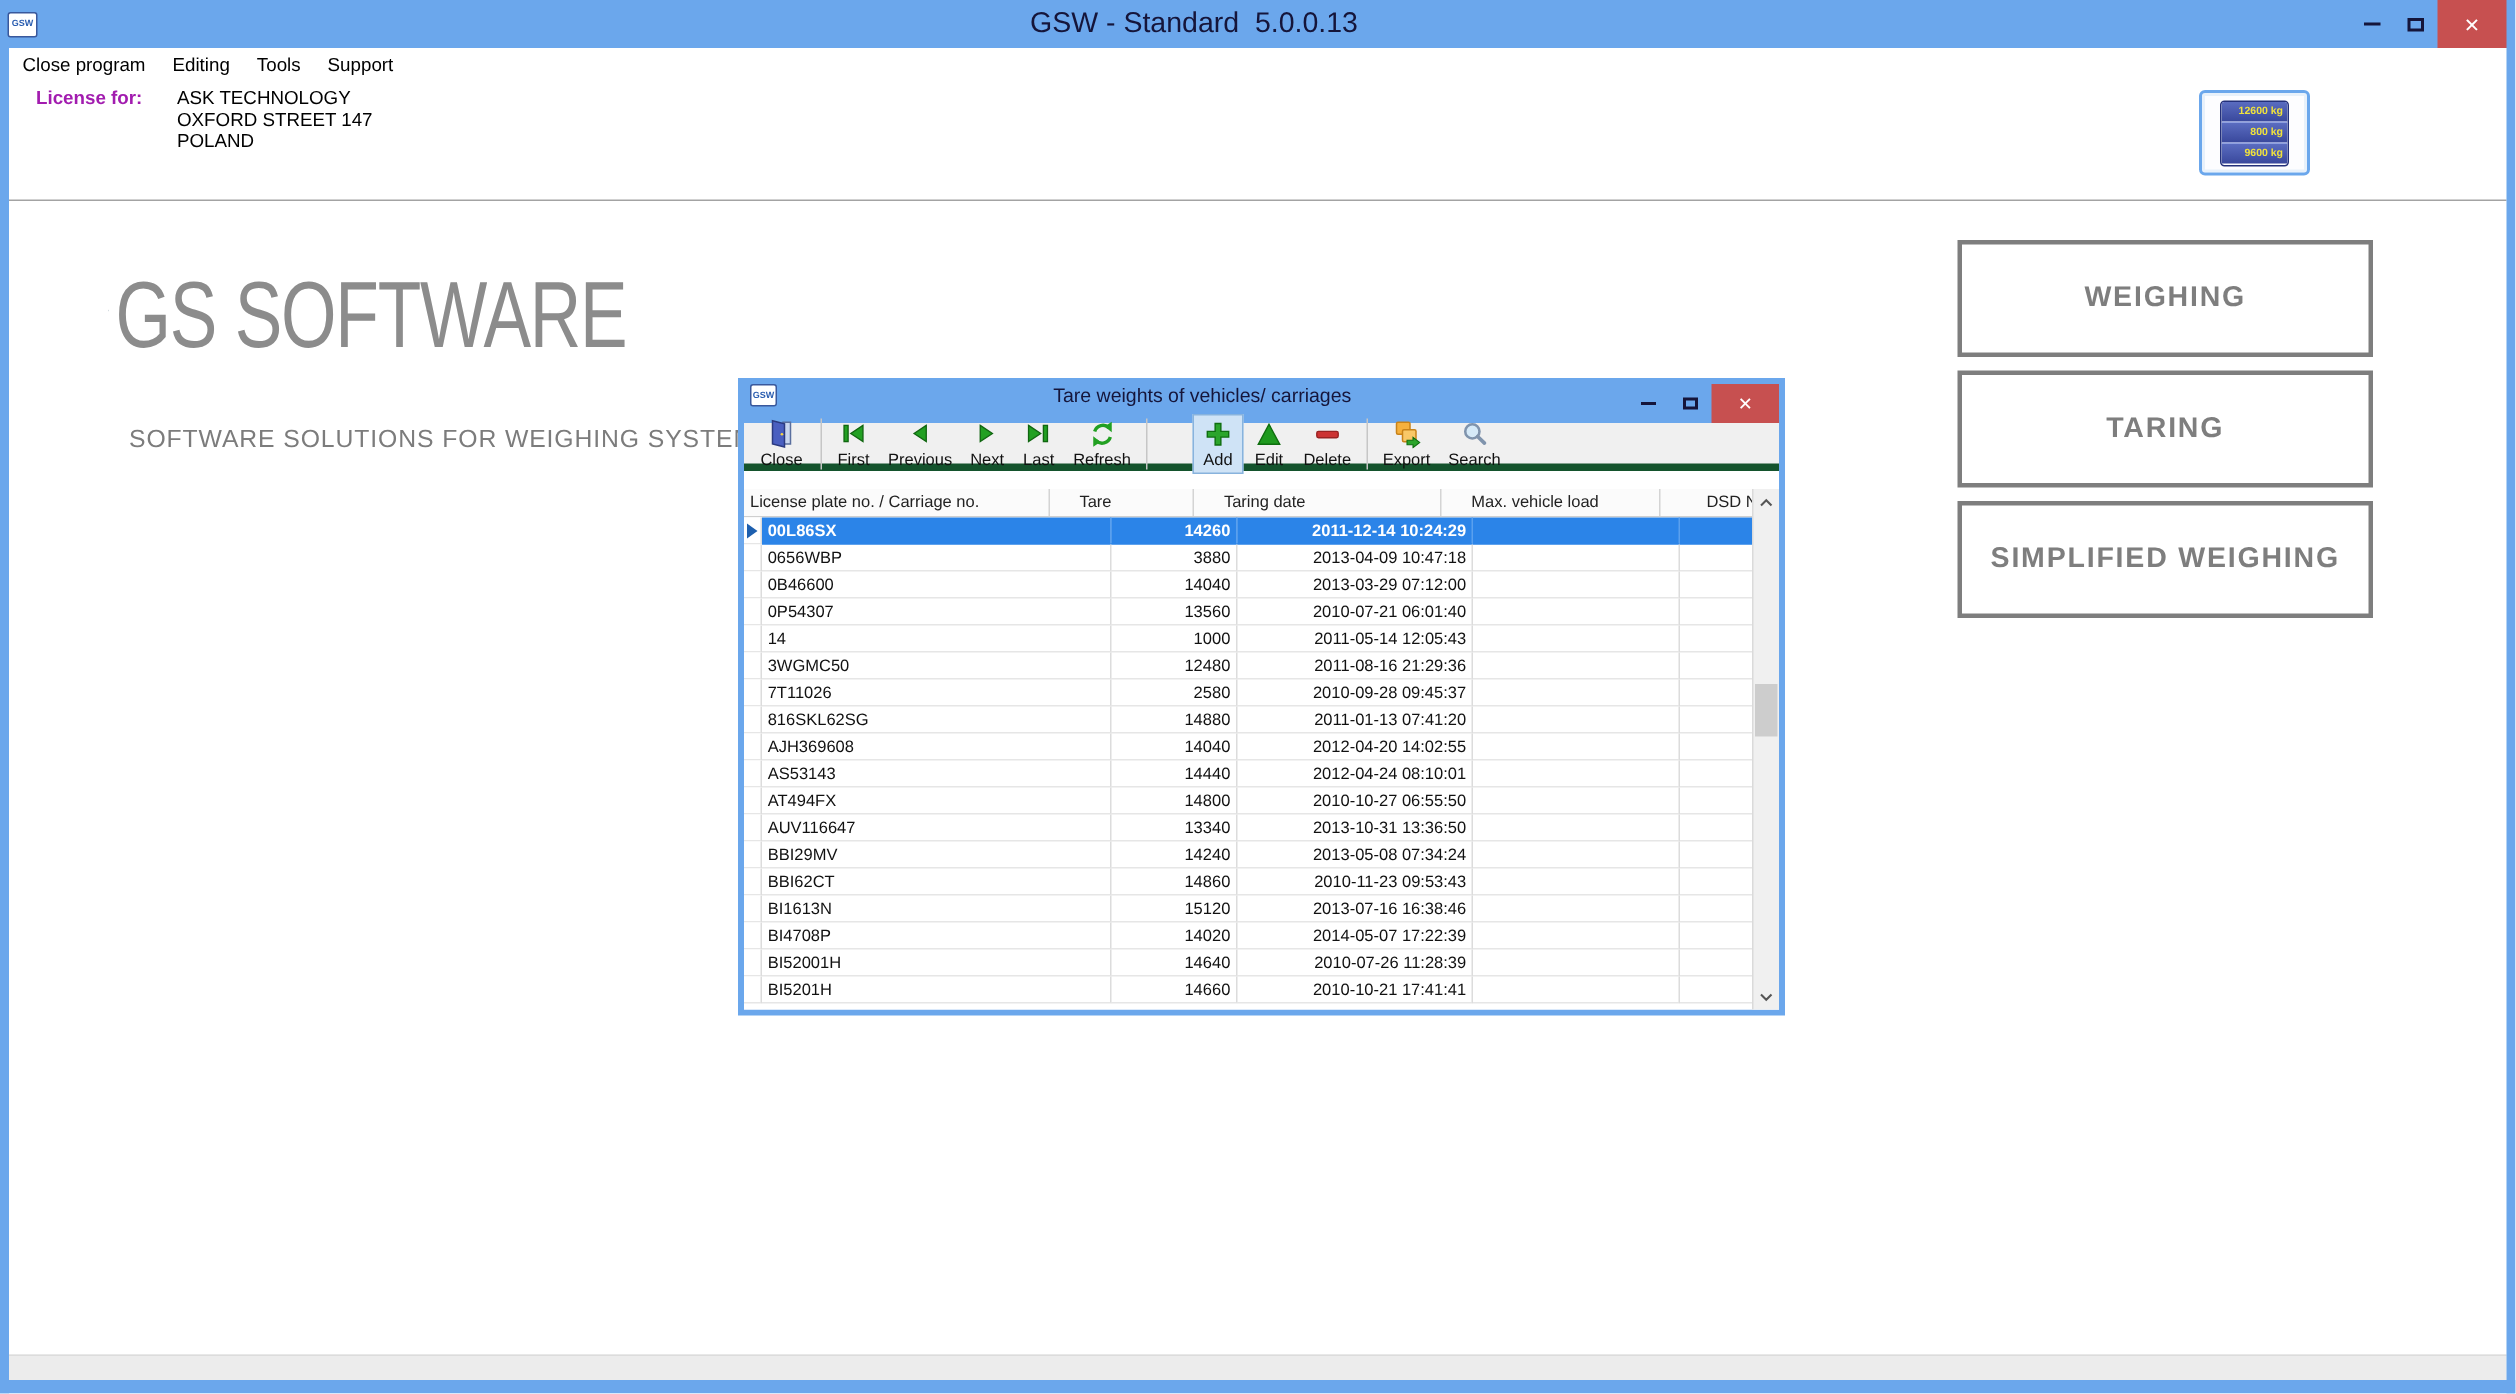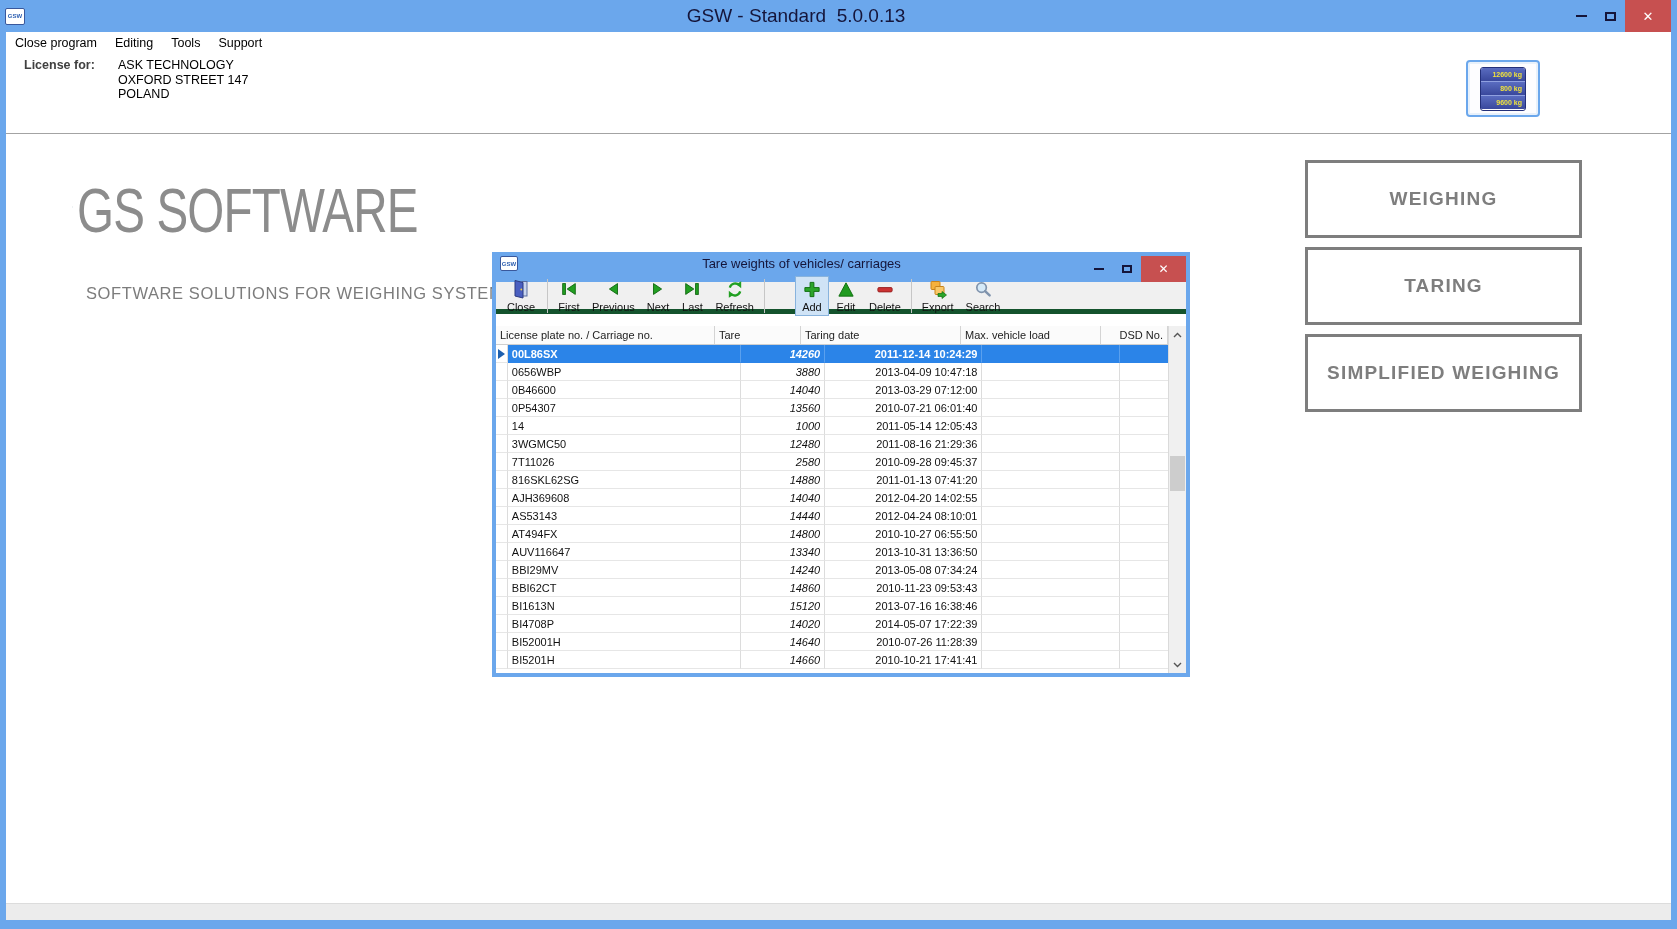--- a/index.html
+++ b/index.html
@@ -45,21 +45,21 @@
   .glyph-x { color:#fff; font-size:13px; line-height:13px; }
 
   
   .menubar {
     position:absolute; top:32px; left:6px; right:6px; height:21px;
     background:#fff; display:flex; align-items:center; font-size:12.5px; color:#000;
   }
   .menu-item { padding:2px 9px; }
 
   
-  .license-label { position:absolute; left:24px; top:58px; font-size:12.5px; font-weight:bold; color:#404040; }
+  .license-label { position:absolute; left:24px; top:58px; font-size:12.5px; font-weight:bold; color:#a21caf; }
   .license-lines { position:absolute; left:118px; top:58px; font-size:12.5px; line-height:14.5px; color:#000; }
 
   .hsep { position:absolute; top:133px; left:6px; right:6px; height:1px; background:#a3a3a3; }
 
   
   .scale-btn {
     position:absolute; left:1466px; top:60px; width:74px; height:57px;
     background:#fdfdff; border:2px solid #6ba7ec; border-radius:4px;
     box-shadow: inset 0 0 0 2px #e8f1fb;
     display:flex; align-items:center; justify-content:center; cursor:pointer;
@@ -123,34 +123,34 @@
   .tb-btn .ticon { height:21px; display:flex; align-items:center; margin-bottom:1px; }
   .tb-btn .tlabel { line-height:13px; white-space:nowrap; }
   .tb-btn.active { background:#cfe3f6; border-color:#88b3dd;margin-left:26px; }
   .tb-close { min-width:44px; }
   .tb-sep { width:1px; height:34px; background:#c6c6c6; margin:0 4px; flex:0 0 auto; }
 
   
   .tbl { position:absolute; top:70px; left:0; right:0; bottom:0; background:#fff; }
   .thead {
     display:flex; height:19px; background:#fbfbfb; border-bottom:1px solid #cfcfcf;
-    font-size:11px; color:#222;
+    font-size:11px; color:#222;gap:16px;
   }
   .hcell { border-right:1px solid #d4d4d4; padding:3px 4px 0 4px; white-space:nowrap; overflow:hidden; }
   .hcell.first   { width:219px; }
   .hcell.tare    { width:86px; }
   .hcell.date    { width:160px; }
   .hcell.maxload { width:140px; }
   .hcell.dsd     { width:67px; text-align:right; }
 
   .trow { display:flex; height:18px; font-size:11px; color:#111; background:#fff; }
   .cell { border-right:1px solid #dcdcdc; border-bottom:1px solid #e6e6e6; padding:2.5px 4px 0; white-space:nowrap; overflow:hidden; }
   .cell.ind     { width:12px; padding:0; position:relative; background:#fff; }
   .cell.plate   { width:237px; }
-  .cell.tare    { width:86px; text-align:right;font-style:italic; }
+  .cell.tare    { width:86px; text-align:right; }
   .cell.date    { width:160px; text-align:right; }
   .cell.maxload { width:140px; }
   .cell.dsd     { width:67px; border-right:none; }
   .trow.selected .cell:not(.ind) {
     background:var(--selected-row-blue,#2b84e8); color:#fff; font-weight:bold;
     border-right-color:#5aa0ee; border-bottom-color:#2b84e8;
   }
   .arrow {
     position:absolute; left:2px; top:4px; width:0; height:0;
     border-left:7px solid #1d5fae; border-top:5px solid transparent; border-bottom:5px solid transparent;

